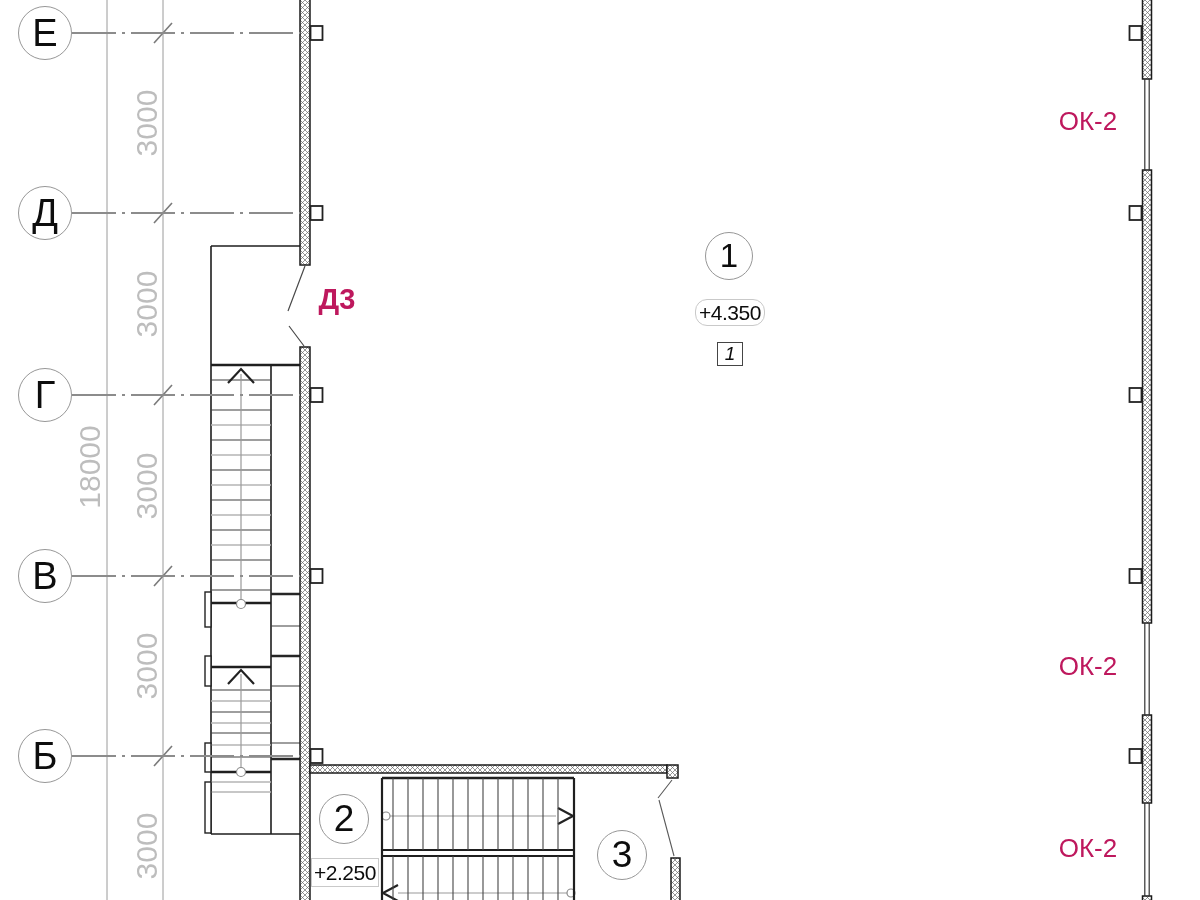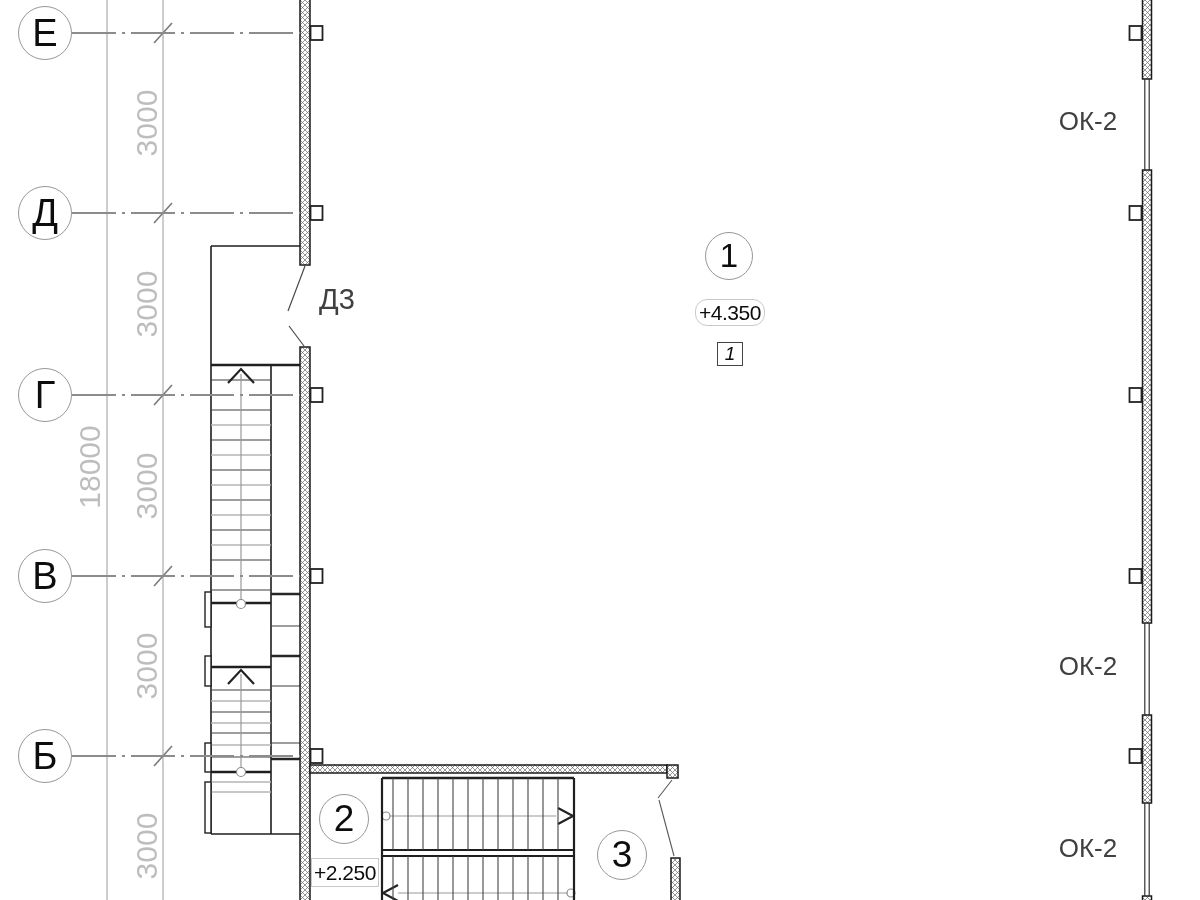--- a/index.html
+++ b/index.html
@@ -1,33 +1,33 @@
 <!DOCTYPE html>
 <html><head>
 <meta charset="utf-8">
 <style>
   html,body{margin:0;padding:0;background:#fff;}
   #stage{position:relative;width:1200px;height:900px;background:#ffffff;overflow:hidden;
          font-family:"Liberation Sans",sans-serif;}
   #plan-svg{position:absolute;left:0;top:0;}
-  .lbl{position:absolute;color:#404040;white-space:nowrap;}
+  .lbl{position:absolute;color:#be185d;white-space:nowrap;}
   .ctr{transform:translate(-50%,-50%);}
   .rot{transform:translate(-50%,-50%) rotate(-90deg);}
   .bubble{position:absolute;border:1.3px solid #979797;border-radius:50%;background:#fff;
           display:flex;align-items:center;justify-content:center;color:#0d0d0d;box-sizing:border-box;}
   .axis-b{width:54px;height:54px;font-size:38px;}
   .room-b{width:50px;height:50px;font-size:37px;}
   .room-b1{width:48px;height:48px;font-size:33px;}
   .elev{position:absolute;border:1px solid #c9c9c9;background:#fff;color:#0c0c0c;
         display:flex;align-items:center;justify-content:center;box-sizing:border-box;letter-spacing:-0.5px;}
   .detail-box{position:absolute;border:1.6px solid #454545;background:#fff;color:#0c0c0c;
         display:flex;align-items:center;justify-content:center;box-sizing:border-box;font-style:italic;}
   .dim{color:#bdbdbd;font-size:30px;}
   .oktag{font-size:26px;}
-  .doortag{font-size:29px;}
+  .doortag{font-size:29px;font-weight:bold;}
 </style>
 </head>
 <body>
 
 <div id="stage">
 
   <svg id="plan-svg" width="1200" height="900" viewBox="0 0 1200 900">
     <defs>
       <pattern id="hatch" patternUnits="userSpaceOnUse" width="5" height="5">
         <rect width="5" height="5" fill="#ffffff"></rect>

